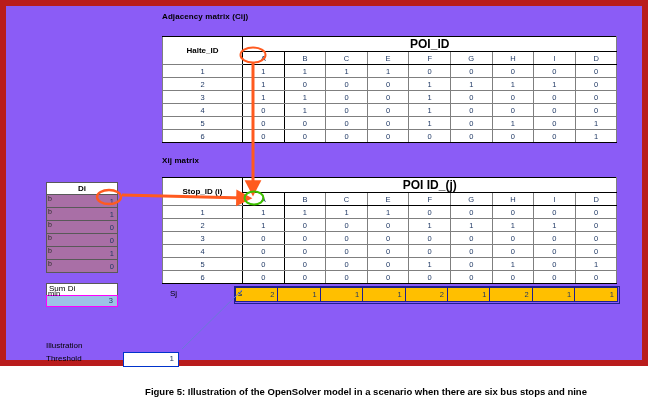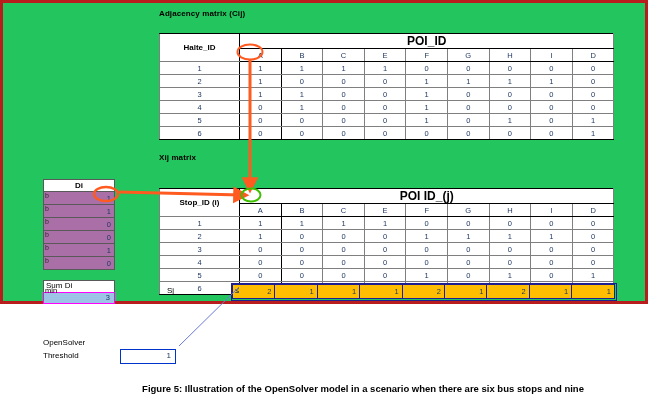--- a/index.html
+++ b/index.html
@@ -5,24 +5,24 @@
   html,body{margin:0;padding:0;}
   body{
     width:648px;height:410px;
     background:#ffffff;
     font-family:"Liberation Sans", sans-serif;
     color:#000;
     overflow:hidden;
   }
   #page{
     position:relative;
-    width:648px;height:304px;
+    width:648px;height:366px;
     box-sizing:border-box;
-    border:3px solid #b91c1c;
-    background:#22c55e;
+    border:6px solid #b91c1c;
+    background:#8b5cf6;
   }
 
   
   .lbl{
     position:absolute;
     font-size:8px;
     font-weight:bold;
     letter-spacing:.1px;
     white-space:nowrap;
   }
@@ -295,21 +295,21 @@
         <td>0</td>
         <td>0</td>
         <td>0</td>
         <td>1</td>
       </tr>
     </tbody>
   </table>
 
   <div class="lbl" style="left:156px;top:150px;">Xij matrix</div>
 
-  <table class="matrix" id="xij-table" style="left:156px;top:173px;width:455px;">
+  <table class="matrix" id="xij-table" style="left:156px;top:159px;width:455px;">
     <colgroup>
       <col style="width:80px">
       <col style="width:41.6px">
         <col style="width:41.6px">
         <col style="width:41.6px">
       <col style="width:41.6px">
         <col style="width:41.6px">
         <col style="width:41.6px">
       <col style="width:41.6px">
         <col style="width:41.6px">
@@ -467,21 +467,21 @@
         <td>2</td>
         <td>1</td>
         <td>2</td>
         <td>1</td>
         <td>1</td>
       </tr>
     </tbody>
   </table>
   <div id="sj-outline" style="left:228px;top:280px;width:384px;height:16px;"></div>
 
-  <div class="plain" style="left:40px;top:335px;">OpenSolver</div>
+  <div class="plain" style="left:40px;top:335px;">Illustration</div>
   <div class="plain" style="left:40px;top:348px;">Threshold</div>
   <div id="thr-box" style="left:117px;top:346px;width:56px;height:15px;">1</div>
 
   <svg id="anno" viewBox="0 0 648 410">
     <defs>
       <marker id="ohead" markerWidth="7" markerHeight="7" refX="2.6" refY="3.2" orient="auto" markerUnits="strokeWidth">
         <path d="M0,0.4 L5.4,3.2 L0,6 z" fill="#ff5a1f"></path>
       </marker>
     </defs>
 

